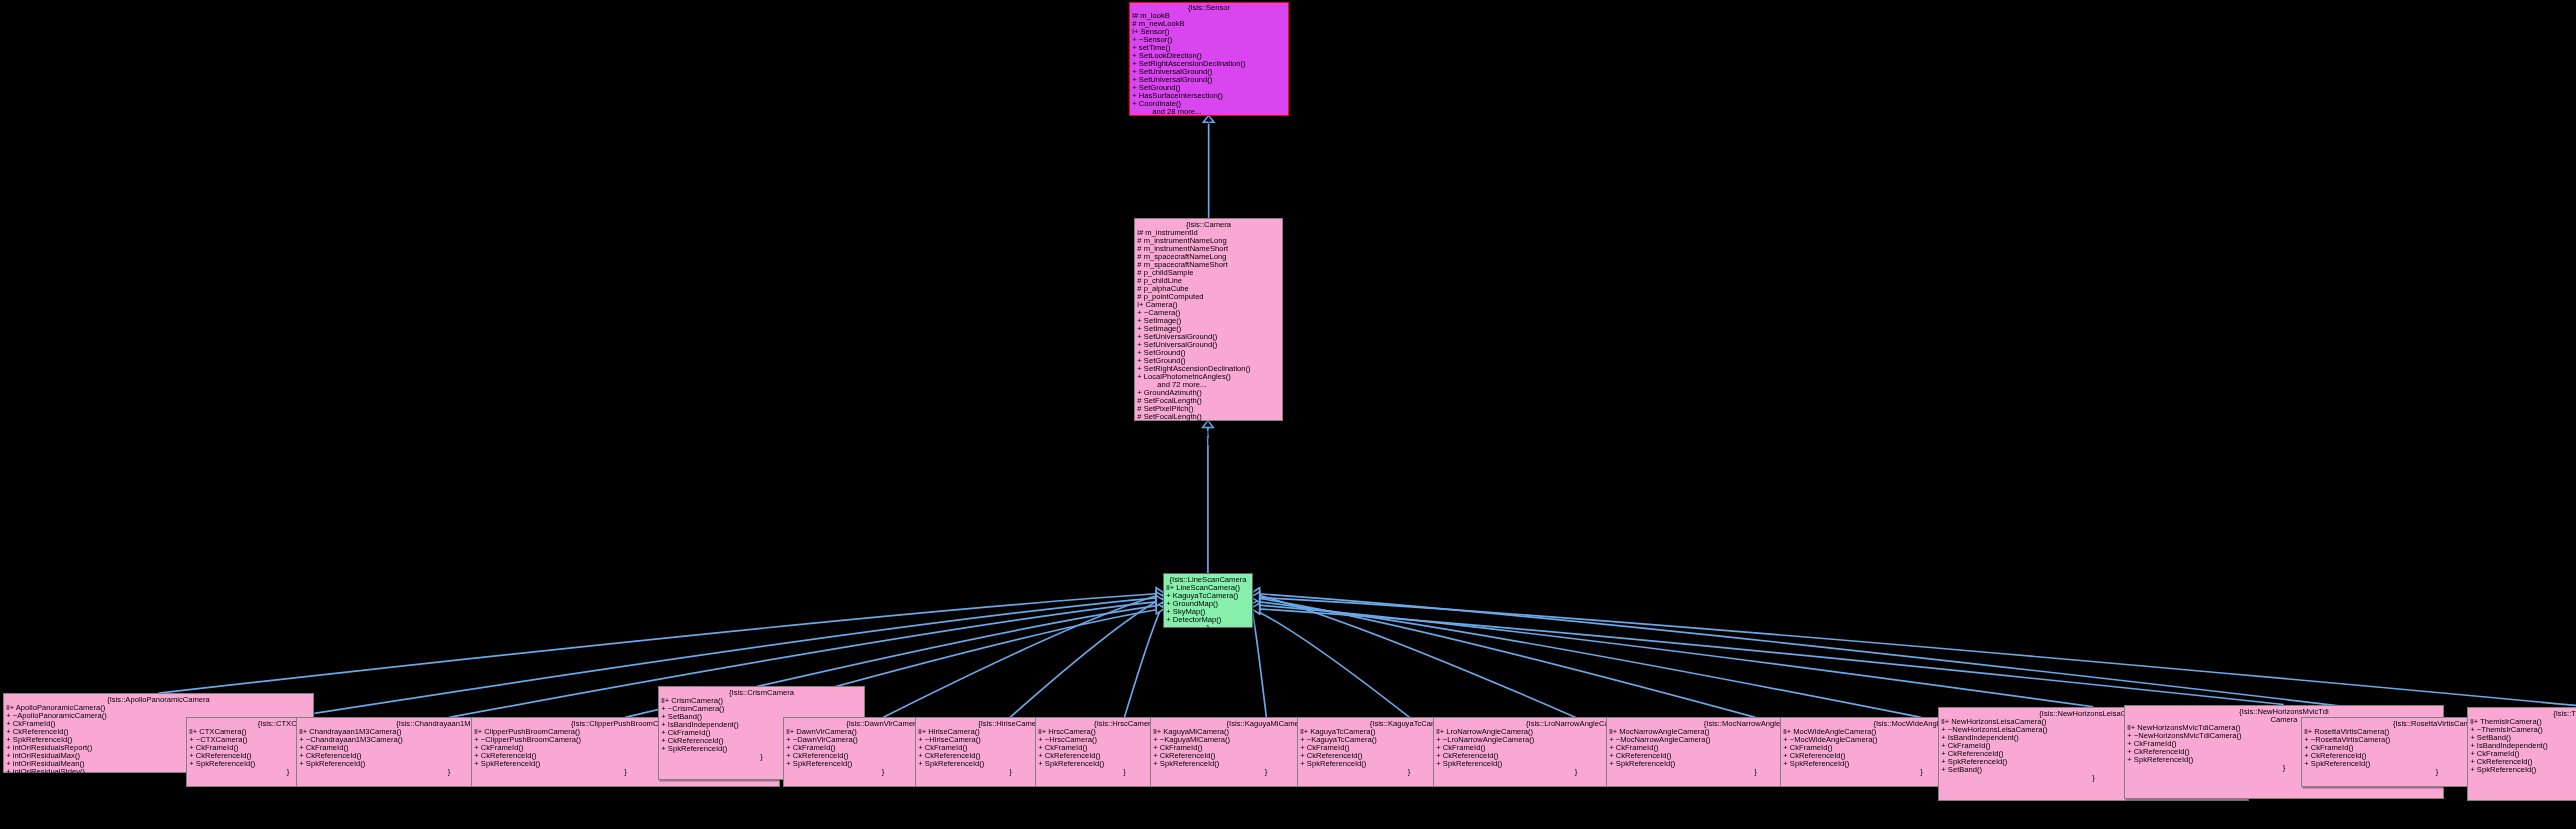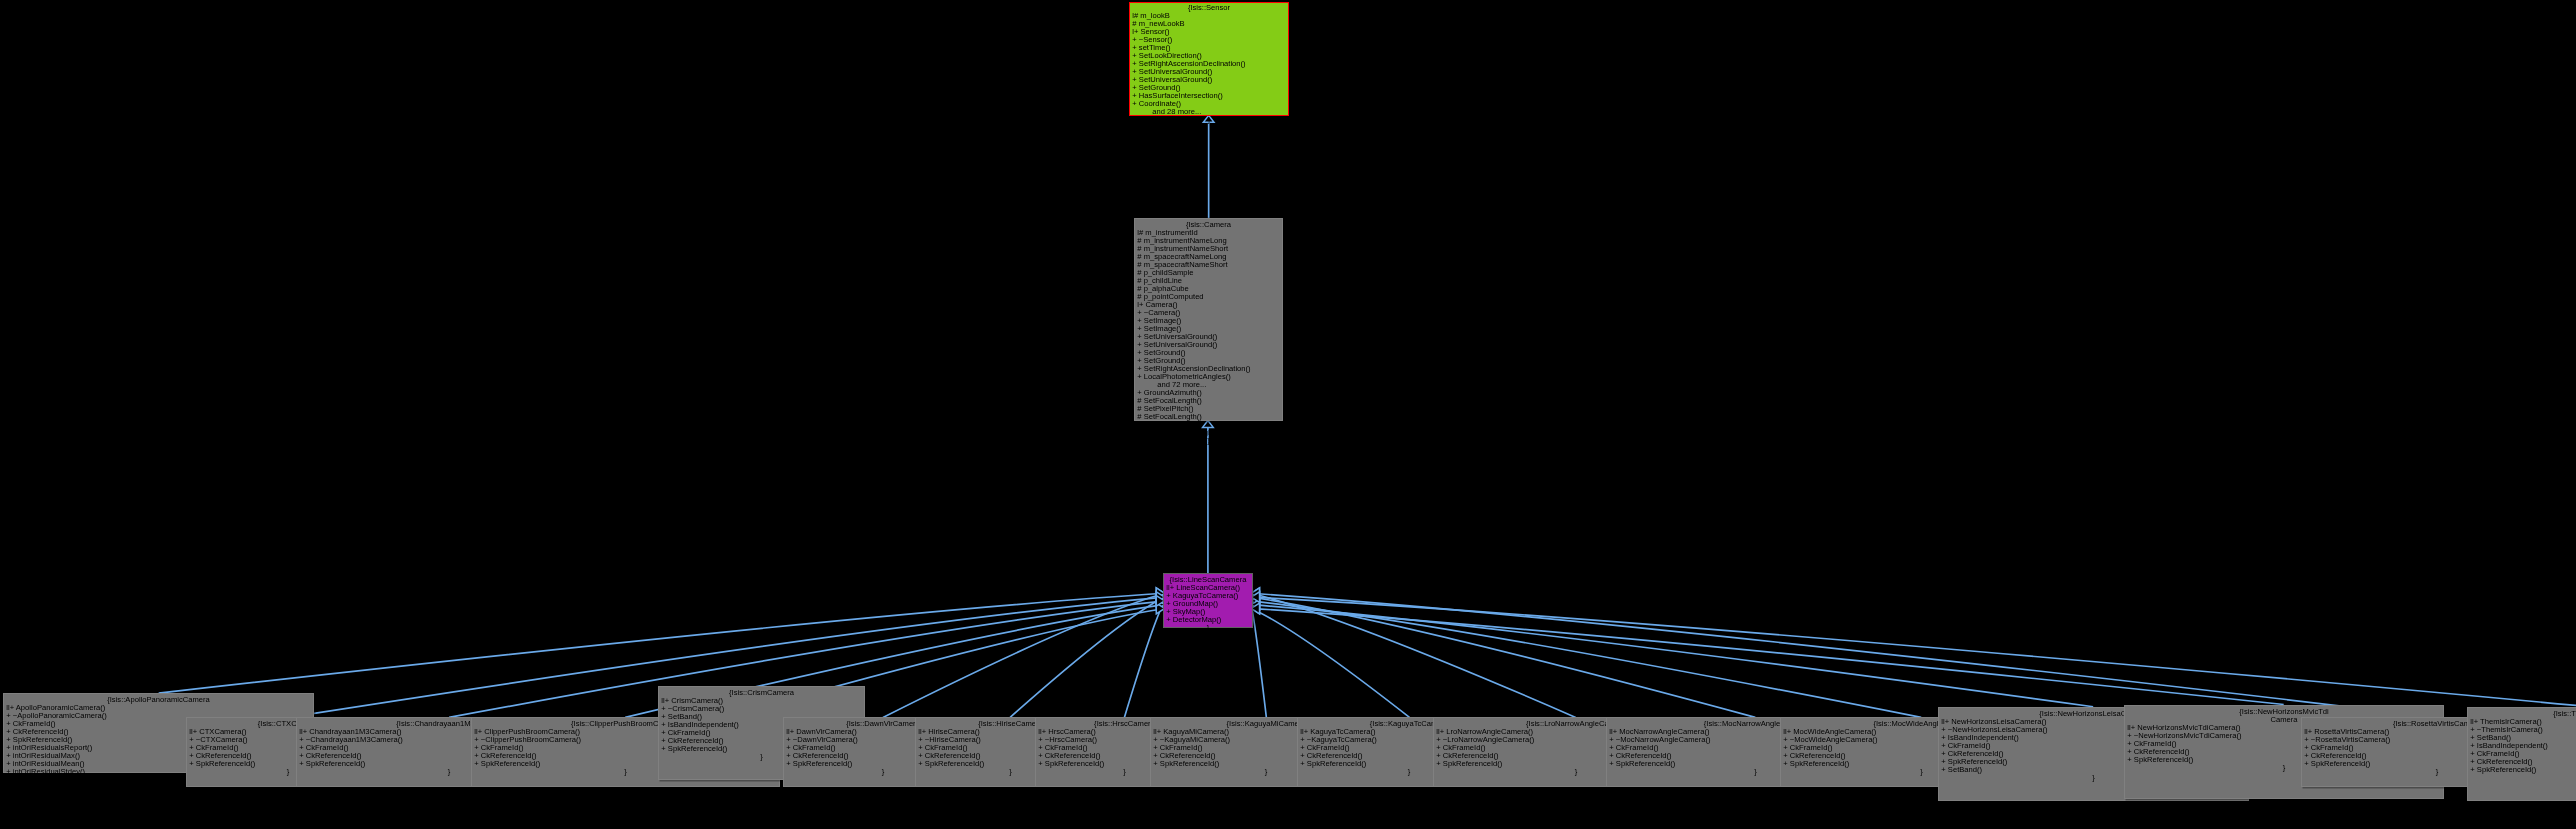--- a/index.html
+++ b/index.html
@@ -23,37 +23,37 @@
   svg.edges {
     position: absolute;
     left: 0; top: 0;
     width: 2576px;
     height: 829px;
     pointer-events: none;
   }
   .node {
     position: absolute;
     box-sizing: border-box;
-    background: #737373;
+    background: #f9a8d4;
     border: 0.8px solid #808080;
     box-shadow: 1.5px 1.5px 0 rgba(0,0,0,0.35);
     padding: 1.5px 2.3px 1.5px 2.3px;
     font-size: 7.6px;
     line-height: 8px;
     color: #000000;
     white-space: nowrap;
     z-index: 5;
   }
   .node.root {
-    background: #84cc16;
+    background: #d946ef;
     border: 0.8px solid #ff0000;
     box-shadow: none;
   }
   .node.selected {
-    background: #a21caf;
+    background: #86efac;
     border: 0.8px solid #606060;
   }
   .node .title {
     text-align: center;
     padding: 0 1.5px 0 1.5px;
   }
   .node .member {
     text-align: left;
     padding-left: 0px;
   }

